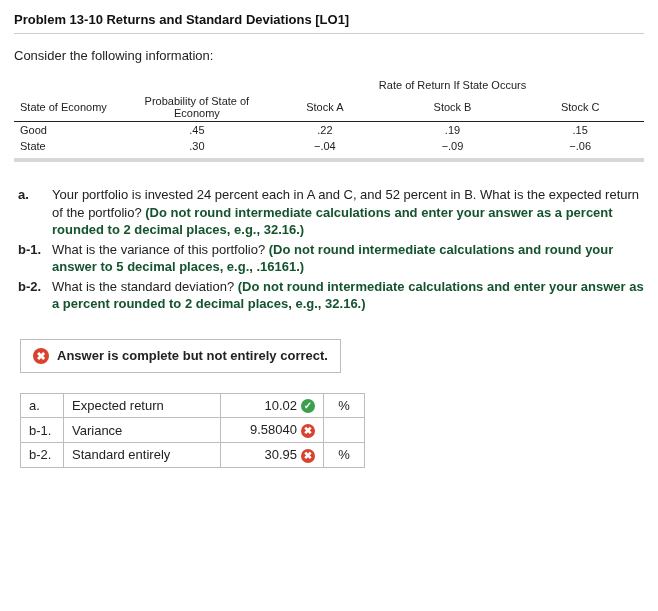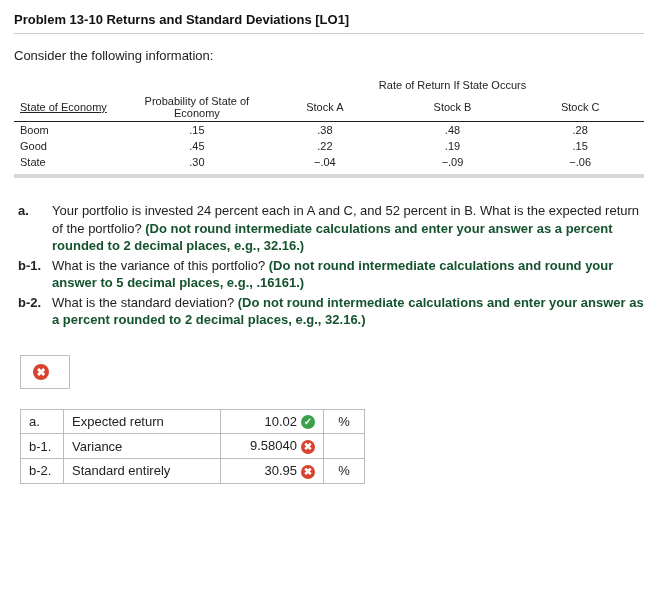--- a/index.html
+++ b/index.html
@@ -42,21 +42,21 @@
     text-align: left;
     padding-left: 6px;
     padding-right: 24px;
   }
   .super-head {
     text-align: center;
     padding: 6px 0 4px 0;
   }
   .hd { text-align: center; }
   .hd-border { border-bottom: 1px solid #222; }
-  .col-state { width: 90px; text-decoration: underline; }
+  .col-state { width: 90px; }
   .col-prob  { width: 110px; }
   .col-stock { width: 110px; }
   .qlist { margin: 0 0 26px 0; padding-left: 4px; }
   .qitem { display: flex; margin-bottom: 2px; line-height: 1.35; }
   .qlabel { width: 34px; flex: none; font-weight: bold; }
   .qtext { flex: 1; }
   .red { color: #14532d; font-weight: bold; }
   .feedback-box {
     display: inline-flex;
     align-items: center;
@@ -124,27 +124,20 @@
     <td class="col-state"></td>
     <td class="col-prob"></td>
     <td colspan="3" class="super-head">Rate of Return If State Occurs</td>
   </tr>
   <tr>
     <td class="hd hd-border row-head col-state">State of Economy</td>
     <td class="hd hd-border col-prob">Probability of State of Economy</td>
     <td class="hd hd-border col-stock">Stock A</td>
     <td class="hd hd-border col-stock">Stock B</td>
     <td class="hd hd-border col-stock">Stock C</td>
-  </tr>
-  <tr>
-    <td class="row-head">Boom</td>
-    <td>.15</td>
-    <td>.38</td>
-    <td>.48</td>
-    <td>.28</td>
   </tr>
   <tr>
     <td class="row-head">Good</td>
     <td>.45</td>
     <td>.22</td>
     <td>.19</td>
     <td>.15</td>
   </tr>
   <tr>
     <td class="row-head">State</td>
@@ -173,20 +166,21 @@
   <div class="qitem">
     <div class="qlabel">b-2.</div>
     <div class="qtext">
       <span>What is the standard deviation? </span><span class="red">(Do not round intermediate calculations and enter your answer as a percent rounded to 2 decimal places, e.g., 32.16.)</span>
     </div>
   </div>
 </div>
 
 <div class="feedback-box">
   <span class="icon"><span class="icon-circle mark-bad">✖</span></span>
+  <span>Answer is complete but not entirely correct.</span>
 </div>
 
 <table class="answers">
   <tbody>
       <tr>
     <td class="lab">a.</td>
     <td class="desc">Expected return</td>
     <td class="val">
       <span>10.02</span><span class="mark mark-ok">✓</span>
     </td>

